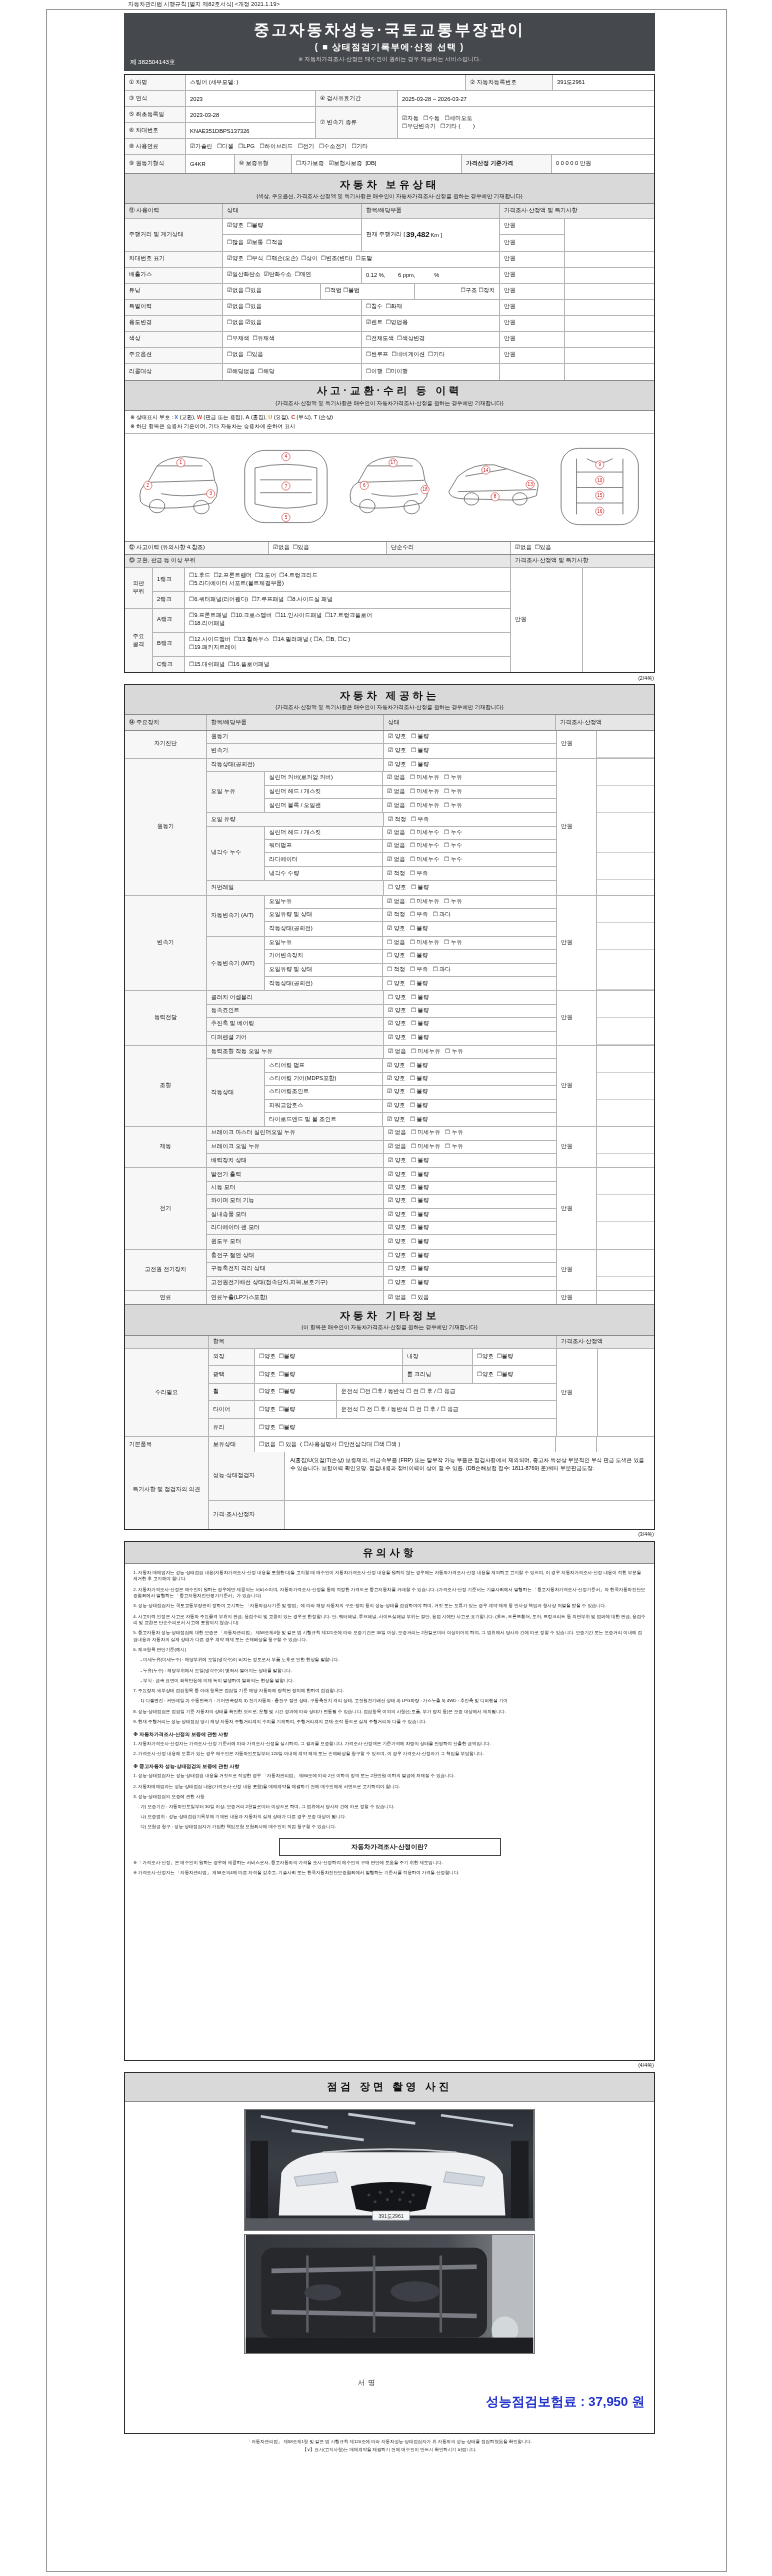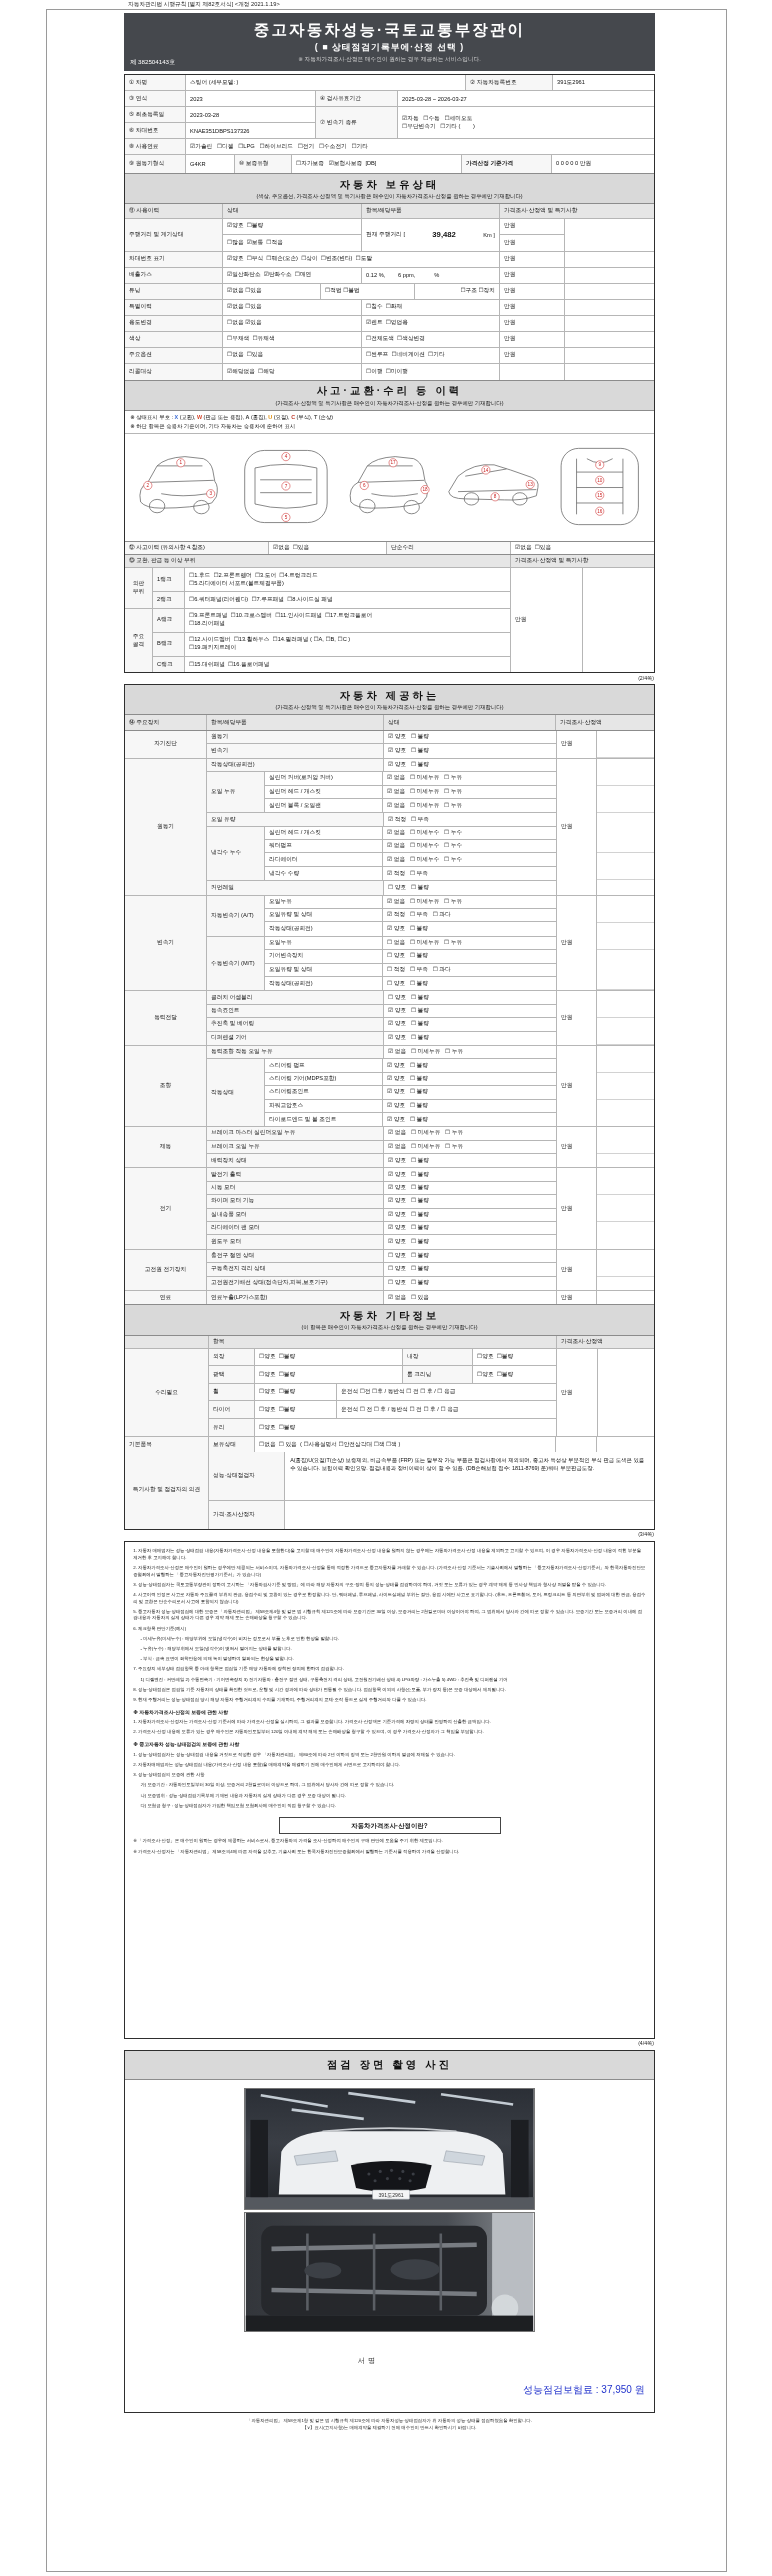--- a/index.html
+++ b/index.html
@@ -21,21 +21,21 @@
 .sechead{background:#d9d9d9;text-align:center;padding:3.6px 0 3.1px;border-bottom:0.5px solid #8c8c8c}
 .sechead .t{font-size:10.3px;font-weight:bold;letter-spacing:3.1px}
 .sechead .s{font-size:5.4px;margin-top:1.5px;letter-spacing:0}
 
 .fr{display:flex}
 .col{display:flex;flex-direction:column}
 .col>.fr{border-bottom:0.5px solid #b6b6b6}
 .col>.fr:last-child{border-bottom:none}
 .c{border-right:0.5px solid #b6b6b6;padding:1px 4.1px;display:flex;align-items:center;flex-shrink:0;overflow:hidden}
 .fx{flex:1 1 auto;border-right:none}
-.ctr{justify-content:space-between;text-align:center}
+.ctr{justify-content:flex-start;text-align:center}
 .pre{white-space:pre}
 .lab{background:#f7f7f7}
 .hdr{background:#e6e6e6}
 .r26{height:13.4px}.r28{height:14.4px}.r30{height:15.5px}.r31{height:16px}.r34{height:17.5px}
 .vt{word-break:break-all;text-align:center;justify-content:center;padding:1px 6.7px;background:#f7f7f7}
 
 .oa{width:98px}.ob{width:139px}.oc{width:138px}.od{width:65px}
 
 .wG{width:82px}.wS{width:58px}.wI{width:118px}.wL{width:177px}.wT{width:172px}.wP{width:41px}
 .grp{border-bottom:0.5px solid #8c8c8c}
@@ -54,21 +54,21 @@
 .notices{padding:6.2px 8.2px 5.2px;font-size:4.4px;line-height:1.5;min-height:496px}
 .notices .ni{margin-bottom:3.6px;text-align:left}
 .notices .sub{margin:0 0 3.6px 7.2px}
 .notices .nh{font-weight:bold;margin:5.2px 0 3.1px;font-size:4.9px}
 .nbox{width:222px;margin:7.2px auto 4.1px;border:0.5px solid #444;text-align:center;font-weight:bold;font-size:6.4px;padding:3.1px 0}
 
 .photowrap{display:flex;flex-direction:column;align-items:center;padding-top:7.2px}
 .photo{margin-bottom:2.6px;border:0.5px solid #777;line-height:0}
 .signarea{position:relative;height:77px}
 .signlbl{position:absolute;left:44%;top:21.6px;font-size:7.2px;color:#333;letter-spacing:3.1px}
-.premium{position:absolute;right:9.3px;bottom:15px;font-size:10px;font-weight:normal;color:#2233cc}
+.premium{position:absolute;right:9.3px;bottom:22px;font-size:13px;font-weight:bold;color:#2233cc}
 .footlines{text-align:center;font-size:4.4px;color:#222;margin-top:4.1px;line-height:1.7}
 b.mil{font-size:7.7px;font-weight:bold;margin:0 1px}
 </style>
 </head>
 <body>
 
 <div id="page">
   <div class="formref">자동차관리법 시행규칙 [별지 제82호서식] &lt;개정 2021.1.19&gt;</div>
   <div class="hline" style="top:9.3px"></div>
   <div class="vline" style="left:46px"></div>
@@ -744,20 +744,23 @@
             <div class="c lab ctr" style="width:76px;word-break:break-all">가격·조사산정자</div>
             <div class="c fx"></div>
           </div>
         </div>
       </div>
     </div>
 
     <div class="pgmark">(3/4쪽)</div>
 
     <div class="block" style="margin-top:1px">
+      <div class="sechead">
+        <div class="t">유의사항</div>
+      </div>
       <div class="notices">
         <div class="ni">1. 자동차 매매업자는 성능·상태점검 내용(자동차가격조사·산정 내용을 포함한다)을 고지할 때 매수인이 자동차가격조사·산정 내용을 원하지 않는 경우에는 자동차가격조사·산정 내용을 제외하고 고지할 수 있으며, 이 경우 자동차가격조사·산정 내용이 적힌 부분을 제거한 후 고지해야 합니다.</div>
         <div class="ni">2. 자동차가격조사·산정은 매수인이 원하는 경우에만 제공되는 서비스이며, 자동차가격조사·산정을 통해 적정한 가격으로 중고자동차를 거래할 수 있습니다. (가격조사·산정 기준서는 기술사회에서 발행하는 「중고자동차가격조사·산정기준서」와 한국자동차진단보증협회에서 발행하는 「중고자동차진단평가기준서」가 있습니다)</div>
         <div class="ni">3. 성능·상태점검자는 국토교통부장관이 정하여 고시하는 「자동차검사기준 및 방법」에 따라 해당 자동차의 구조·장치 등의 성능·상태를 점검하여야 하며, 거짓 또는 오류가 있는 경우 계약 해제 등 민사상 책임과 형사상 처벌을 받을 수 있습니다.</div>
         <div class="ni">4. 사고이력 인정은 사고로 자동차 주요골격 부위의 판금, 용접수리 및 교환이 있는 경우로 한정합니다. 단, 쿼터패널, 루프패널, 사이드실패널 부위는 절단, 용접 시에만 사고로 표기합니다. (후드, 프론트휀더, 도어, 트렁크리드 등 외판부위 및 범퍼에 대한 판금, 용접수리 및 교환은 단순수리로서 사고에 포함되지 않습니다)</div>
         <div class="ni">5. 중고자동차 성능·상태점검에 대한 보증은 「자동차관리법」 제58조제4항 및 같은 법 시행규칙 제121조에 따라 보증기간은 30일 이상, 보증거리는 2천킬로미터 이상이어야 하며, 그 범위에서 당사자 간에 따로 정할 수 있습니다. 보증기간 또는 보증거리 이내에 점검내용과 자동차의 실제 상태가 다른 경우 계약 해제 또는 손해배상을 청구할 수 있습니다.</div>
         <div class="ni">6. 체크항목 판단기준(예시)</div>
         <div class="sub">- 미세누유(미세누수) : 해당부위에 오일(냉각수)이 비치는 정도로서 부품 노후로 인한 현상을 말합니다.</div>
         <div class="sub">- 누유(누수) : 해당부위에서 오일(냉각수)이 맺혀서 떨어지는 상태를 말합니다.</div>
         <div class="sub">- 부식 : 금속 표면이 화학반응에 의해 녹이 발생하여 열화되는 현상을 말합니다.</div>

